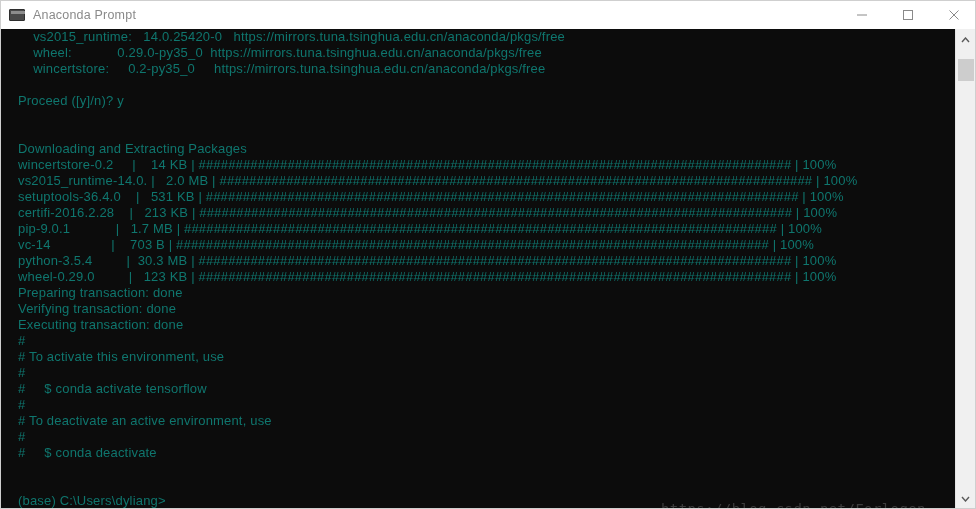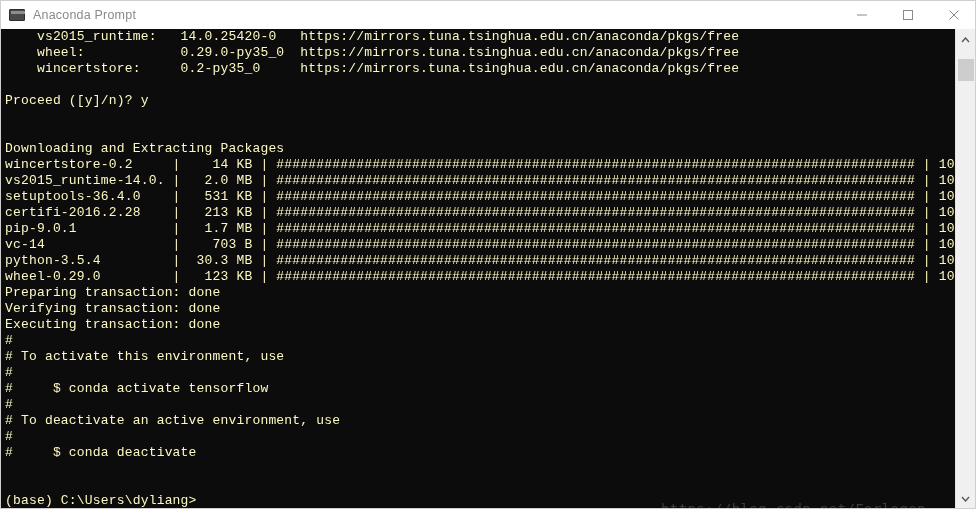--- a/index.html
+++ b/index.html
@@ -62,27 +62,27 @@
   .win-btn svg{display:block;}
   
   .console{
     position:absolute;left:0;top:28px;
     width:956px;height:481px;
     background:#0c0c0c;
     overflow:hidden;
   }
   .term{
     position:absolute;left:0;top:0;
-    font-family:Liberation Mono, monospace;
+    font-family:Liberation Sans, sans-serif;
     font-size:13px;
     line-height:16px;
-    color:#fef9c3;
+    color:#0f766e;
     white-space:pre;
     letter-spacing:0.18px;
-    padding-left:4px;
+    padding-left:17px;
   }
   .term .ln{height:16px;display:block;white-space:pre;}
   .watermark{
     position:absolute;
     left:660px;top:472px;
     font-family:"DejaVu Sans Mono","Liberation Mono",monospace;
     font-size:14px;
     color:#3c3c3c;
     white-space:nowrap;
     letter-spacing:0.4px;

